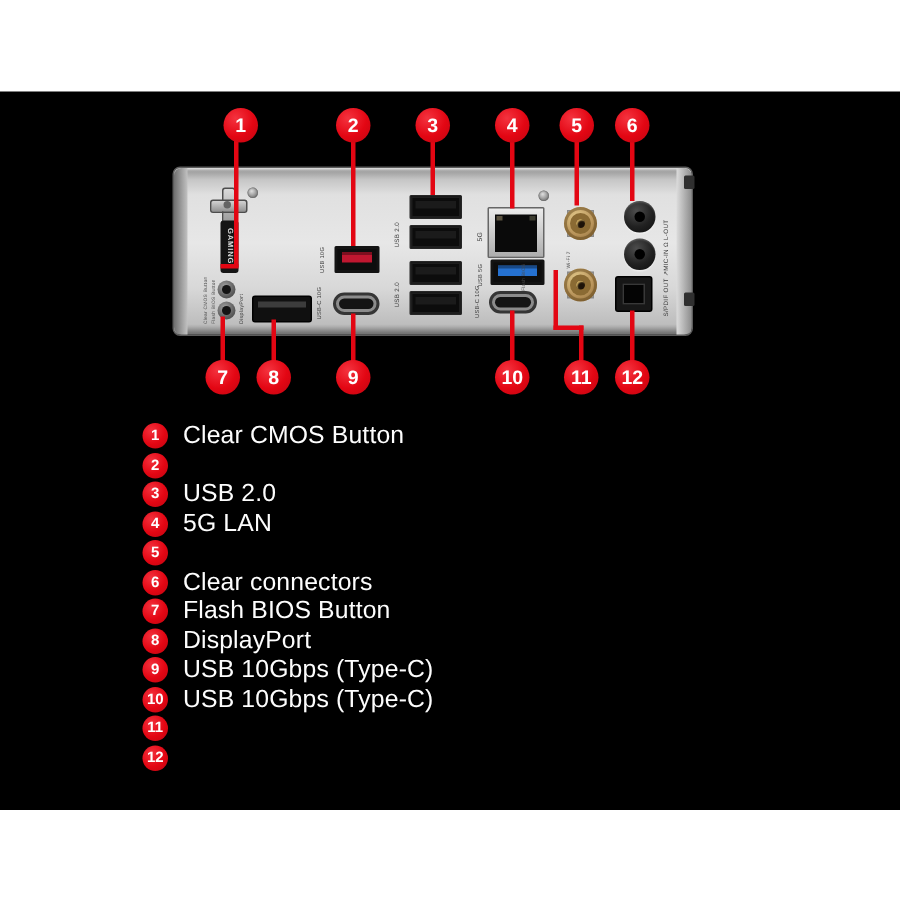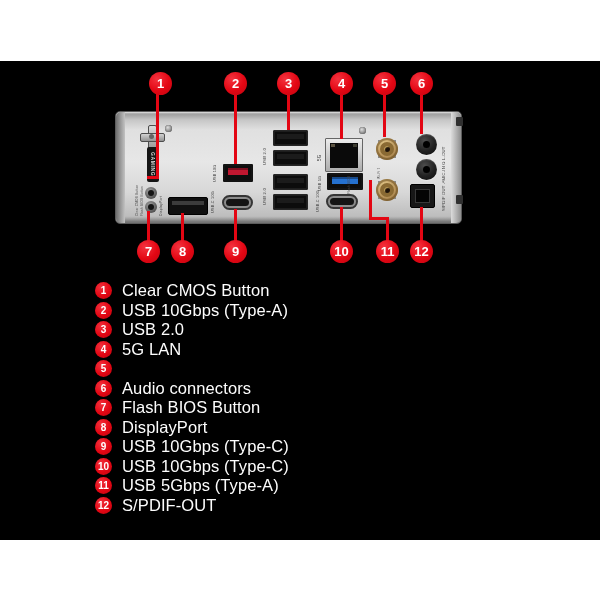--- a/index.html
+++ b/index.html
@@ -201,55 +201,52 @@
   <div class="callout" style="left:376px;   top:240px;">11</div>
   <div class="callout" style="left:410px;   top:240px;">12</div>
 
   <div class="legend">
     <div class="lrow">
         <span class="lnum">1</span>
         <span class="ltext">Clear CMOS Button</span>
       </div>
     <div class="lrow">
         <span class="lnum">2</span>
-        <span class="ltext">USB 10Gbps (Type-A)</span>
       </div>
     <div class="lrow">
         <span class="lnum">3</span>
         <span class="ltext">USB 2.0</span>
       </div>
     <div class="lrow">
         <span class="lnum">4</span>
         <span class="ltext">5G LAN</span>
       </div>
     <div class="lrow">
         <span class="lnum">5</span>
       </div>
     <div class="lrow">
         <span class="lnum">6</span>
-        <span class="ltext">Audio connectors</span>
+        <span class="ltext">Clear connectors</span>
       </div>
     <div class="lrow">
         <span class="lnum">7</span>
         <span class="ltext">Flash BIOS Button</span>
       </div>
     <div class="lrow">
         <span class="lnum">8</span>
         <span class="ltext">DisplayPort</span>
       </div>
     <div class="lrow">
         <span class="lnum">9</span>
         <span class="ltext">USB 10Gbps (Type-C)</span>
       </div>
     <div class="lrow">
         <span class="lnum">10</span>
         <span class="ltext">USB 10Gbps (Type-C)</span>
       </div>
     <div class="lrow">
         <span class="lnum">11</span>
-        <span class="ltext">USB 5Gbps (Type-A)</span>
       </div>
     <div class="lrow">
         <span class="lnum">12</span>
-        <span class="ltext">S/PDIF-OUT</span>
       </div>
   </div>
 </div>
 
 </body></html>

